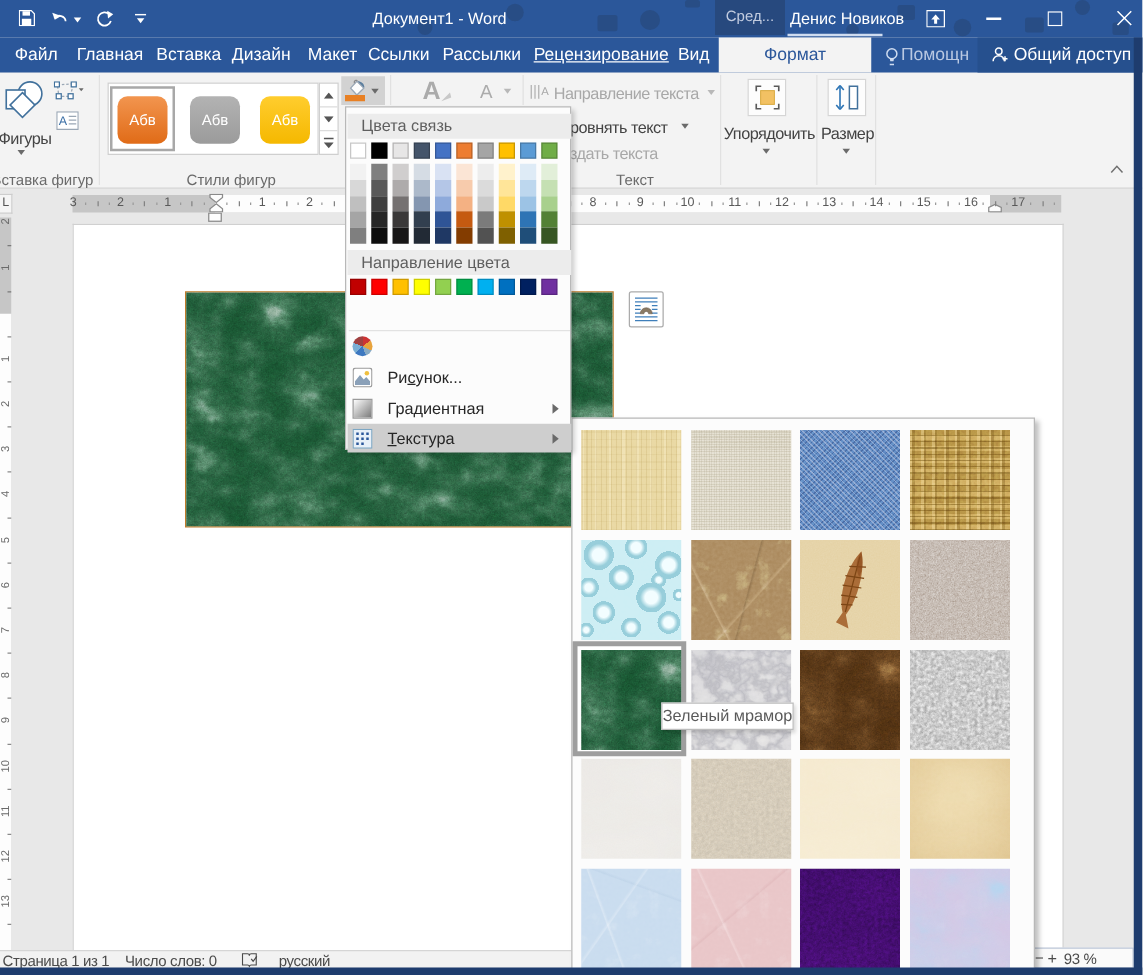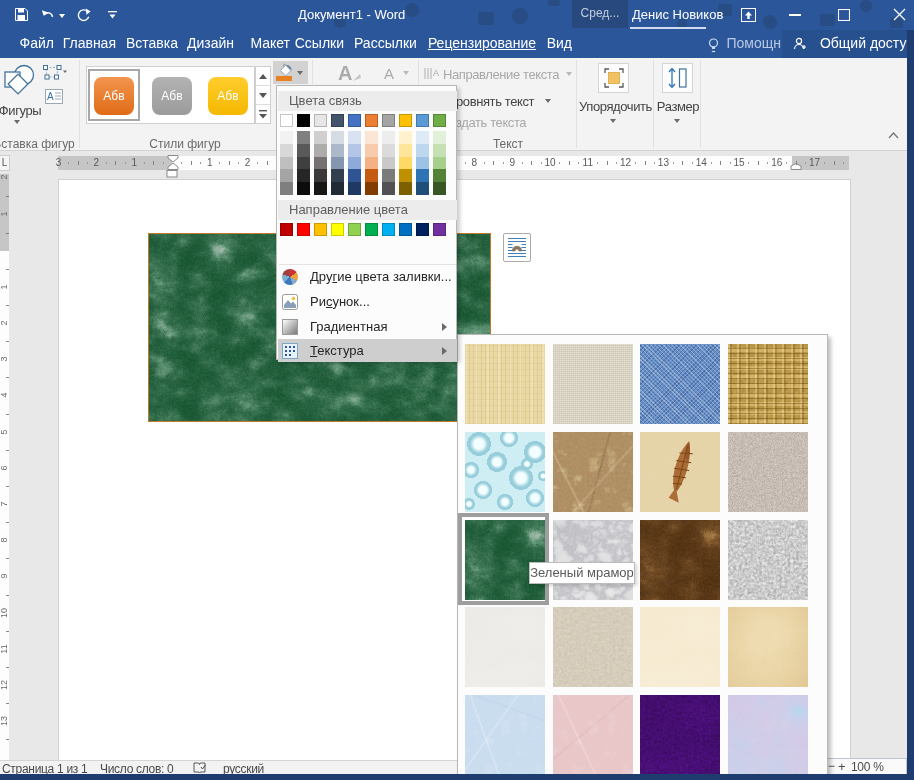--- a/index.html
+++ b/index.html
@@ -9,21 +9,21 @@
 
 
 #titlebar { left:0; top:0; width:914px; height:30px; background:#2b579a; z-index:5; }
 #qtitle { position:absolute; left:298px; top:7px; width:200px; color:#fff; font-size:13px; }
 #acctbox { position:absolute; left:572px; top:0px; width:56px; height:28px; background:#27497e; color:#c2cce0; font-size:12px; text-align:center; line-height:27px; }
 #uname { position:absolute; left:632px; top:7px; color:#fff; font-size:13px; }
 #uline { position:absolute; left:630px; top:27px; width:76px; height:2px; background:#cfdcf0; }
 
 
 #tabs { left:0; top:30px; width:914px; height:28px; background:#2b579a; z-index:5; }
-.tab { position:absolute; top:0; height:28px; color:#fff; font-size:14px; line-height:27px; text-align:right; }
+.tab { position:absolute; top:0; height:28px; color:#fff; font-size:14px; line-height:27px; text-align:center; }
 #tab-format { background:#f3f3f3; color:#2b579a; }
 #tab-share { background:#26508e; color:#fff; }
 #tab-help { color:#b9c8e2; }
 
 
 #ribbon { left:0; top:58px; width:914px; height:93px; background:#f3f3f3; border-bottom:1px solid #d4d4d4; z-index:4; }
 .vsep { position:absolute; top:2px; width:1px; height:88px; background:#e1e1e1; }
 .glabel { position:absolute; top:79px; font-size:12px; color:#6a6a6a; text-align:center; white-space:nowrap; }
 .rlabel { position:absolute; font-size:13px; color:#444; white-space:nowrap; letter-spacing:-0.4px; }
 .gray { color:#a8a8a8 !important; }
@@ -136,20 +136,21 @@
 <div class="abs" id="tabs">
   <div class="tab" style="left:4px;width:50px;">Файл</div>
   <div class="tab" style="left:60px;width:56px;">Главная</div>
   <div class="tab" style="left:124px;width:54px;">Вставка</div>
   <div class="tab" style="left:184px;width:50px;">Дизайн</div>
   <div class="tab" style="left:242px;width:48px;">Макет</div>
   <div class="tab" style="left:294px;width:50px;">Ссылки</div>
   <div class="tab" style="left:354px;width:62px;">Рассылки</div>
   <div class="tab" style="left:426px;width:110px;text-decoration:underline;">Рецензирование</div>
   <div class="tab" style="left:538px;width:34px;">Вид</div>
+  <div class="tab" id="tab-format" style="left:575px;width:122px;">Формат</div>
   <div class="tab" id="tab-help" style="left:701px;width:80px;">
     <svg style="position:absolute;left:7px;top:8px" width="11" height="15" viewBox="0 0 11 15">
       <circle cx="5.5" cy="5" r="4" fill="none" stroke="#cfdcf0" stroke-width="1.2"></circle>
       <path d="M3.8 8.5 L4.2 11 h2.6 L7.2 8.5 Z" fill="#cfdcf0"></path>
       <path d="M3.8 13.5 h3.4" stroke="#cfdcf0" stroke-width="1.2"></path>
     </svg>
     <span style="margin-left:14px">Помощн</span>
   </div>
   <div class="tab" id="tab-share" style="left:782px;width:132px;">
     <svg style="position:absolute;left:10px;top:6px" width="16" height="16" viewBox="0 0 16 16">
@@ -419,21 +420,21 @@
   <span style="left:2px;">Страница 1 из 1</span>
   <span style="left:100px;">Число слов: 0</span>
   <svg style="position:absolute;left:193px;top:1px" width="13" height="12" viewBox="0 0 13 12">
     <path d="M1 1 h4 a1.5 1.5 0 0 1 1.5 1.5 a1.5 1.5 0 0 1 1.5 -1.5 h4 v9 h-4 a1.5 1.5 0 0 0 -1.5 1 a1.5 1.5 0 0 0 -1.5 -1 h-4 z" fill="none" stroke="#4a4a4a" stroke-width="0.9"></path>
     <path d="M8 5 l1.5 2 l3 -4" stroke="#4a4a4a" fill="none" stroke-width="1"></path>
   </svg>
   <span style="left:223px;">русский</span>
   <div id="zoombox">
     <span style="left:0px;top:0px;font-size:12px;">−</span>
     <span style="left:10px;top:0px;font-size:13px;">+</span>
-    <span style="left:23px;top:1px;">100 %</span>
+    <span style="left:23px;top:1px;">93 %</span>
   </div>
 </div>
 
 <div class="abs" id="strip-r"></div>
 <div class="abs" id="strip-b"></div>
 
 <div class="abs" id="menu">
   <div class="mhead" style="top:5px;">Цвета связь</div>
   <div id="themesw">
       <div class="sw" style="left:3px;top:28px;background:#FFFFFF;border:1px solid rgba(0,0,0,0.22);"></div>
@@ -504,21 +505,20 @@
       <div class="sw" style="left:156.45000000000002px;top:57.8px;height:12.8px;background:#C5E0B3;"></div>
       <div class="sw" style="left:156.45000000000002px;top:70.6px;height:12.8px;background:#A8D08D;"></div>
       <div class="sw" style="left:156.45000000000002px;top:83.4px;height:12.8px;background:#538135;"></div>
       <div class="sw" style="left:156.45000000000002px;top:96.2px;height:12.8px;background:#375623;"></div>
       <div class="sw" style="left:156.45000000000002px;top:137px;background:#7030A0;border:1px solid rgba(0,0,0,0.2);"></div>
     </div>
   <div class="mhead" style="top:114px;">Направление цвета</div>
   <div class="msep" style="top:178px;"></div>
   <div class="mitem" style="top:179px;">
     <div class="ico" style="border-radius:50%;background:conic-gradient(#c33 0 55deg,#e8a33d 55deg 115deg,#88aac4 115deg 160deg,#3d78c0 160deg 225deg,#7aaed4 225deg 290deg,#a04040 290deg 360deg);"></div>
-    <span class="txt">Дру<u>г</u>ие цвета заливки...</span>
   </div>
   <div class="mitem" style="top:204px;">
     <svg class="ico" viewBox="0 0 16 16">
       <rect x="0.5" y="0.5" width="15" height="15" rx="2" fill="#fff" stroke="#9a9a9a"></rect>
       <path d="M2 11 L6 6 L9 9.5 L11 7.5 L14 11 v3 H2 Z" fill="#8aa0b8"></path>
       <circle cx="11.5" cy="4.5" r="1.8" fill="#f0c040"></circle>
     </svg>
     <span class="txt">Ри<u>с</u>унок...</span>
   </div>
   <div class="mitem" style="top:229px;">

